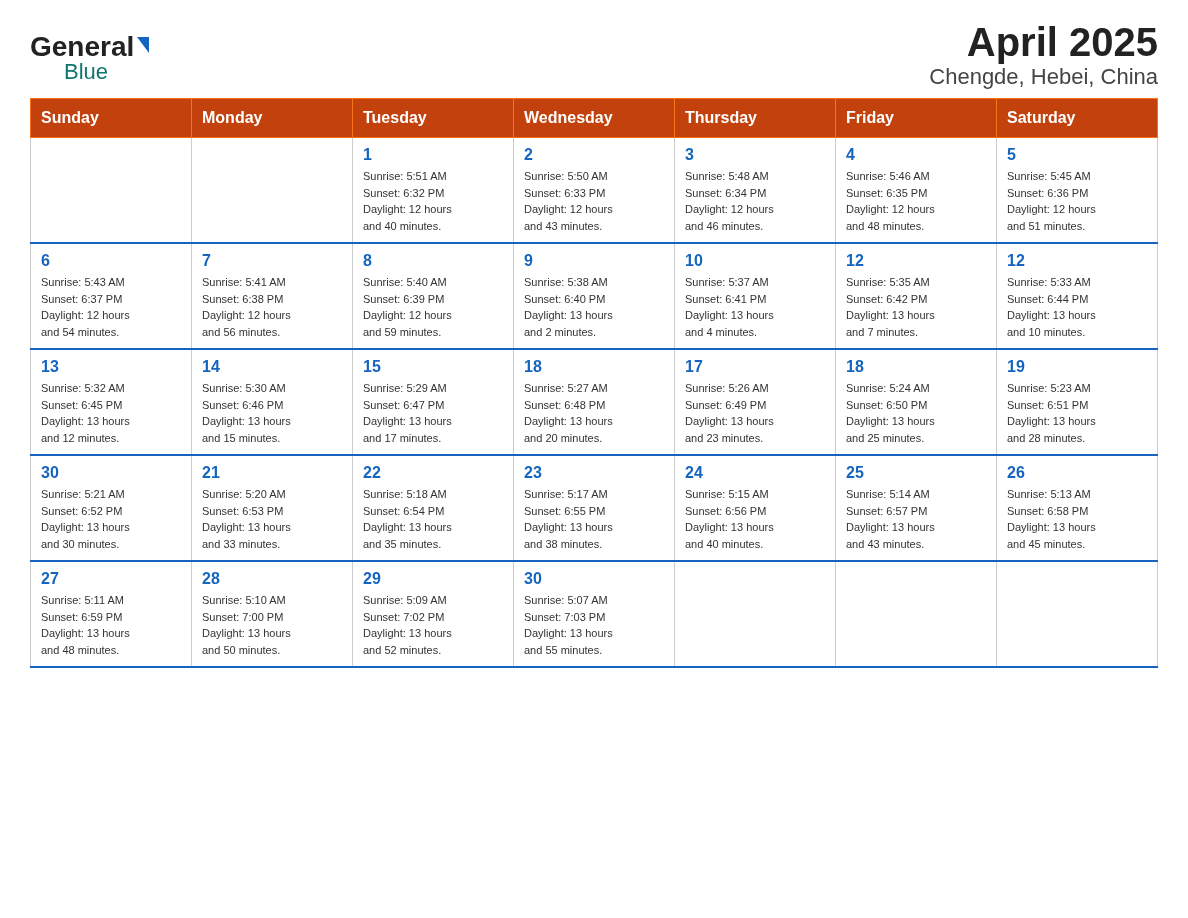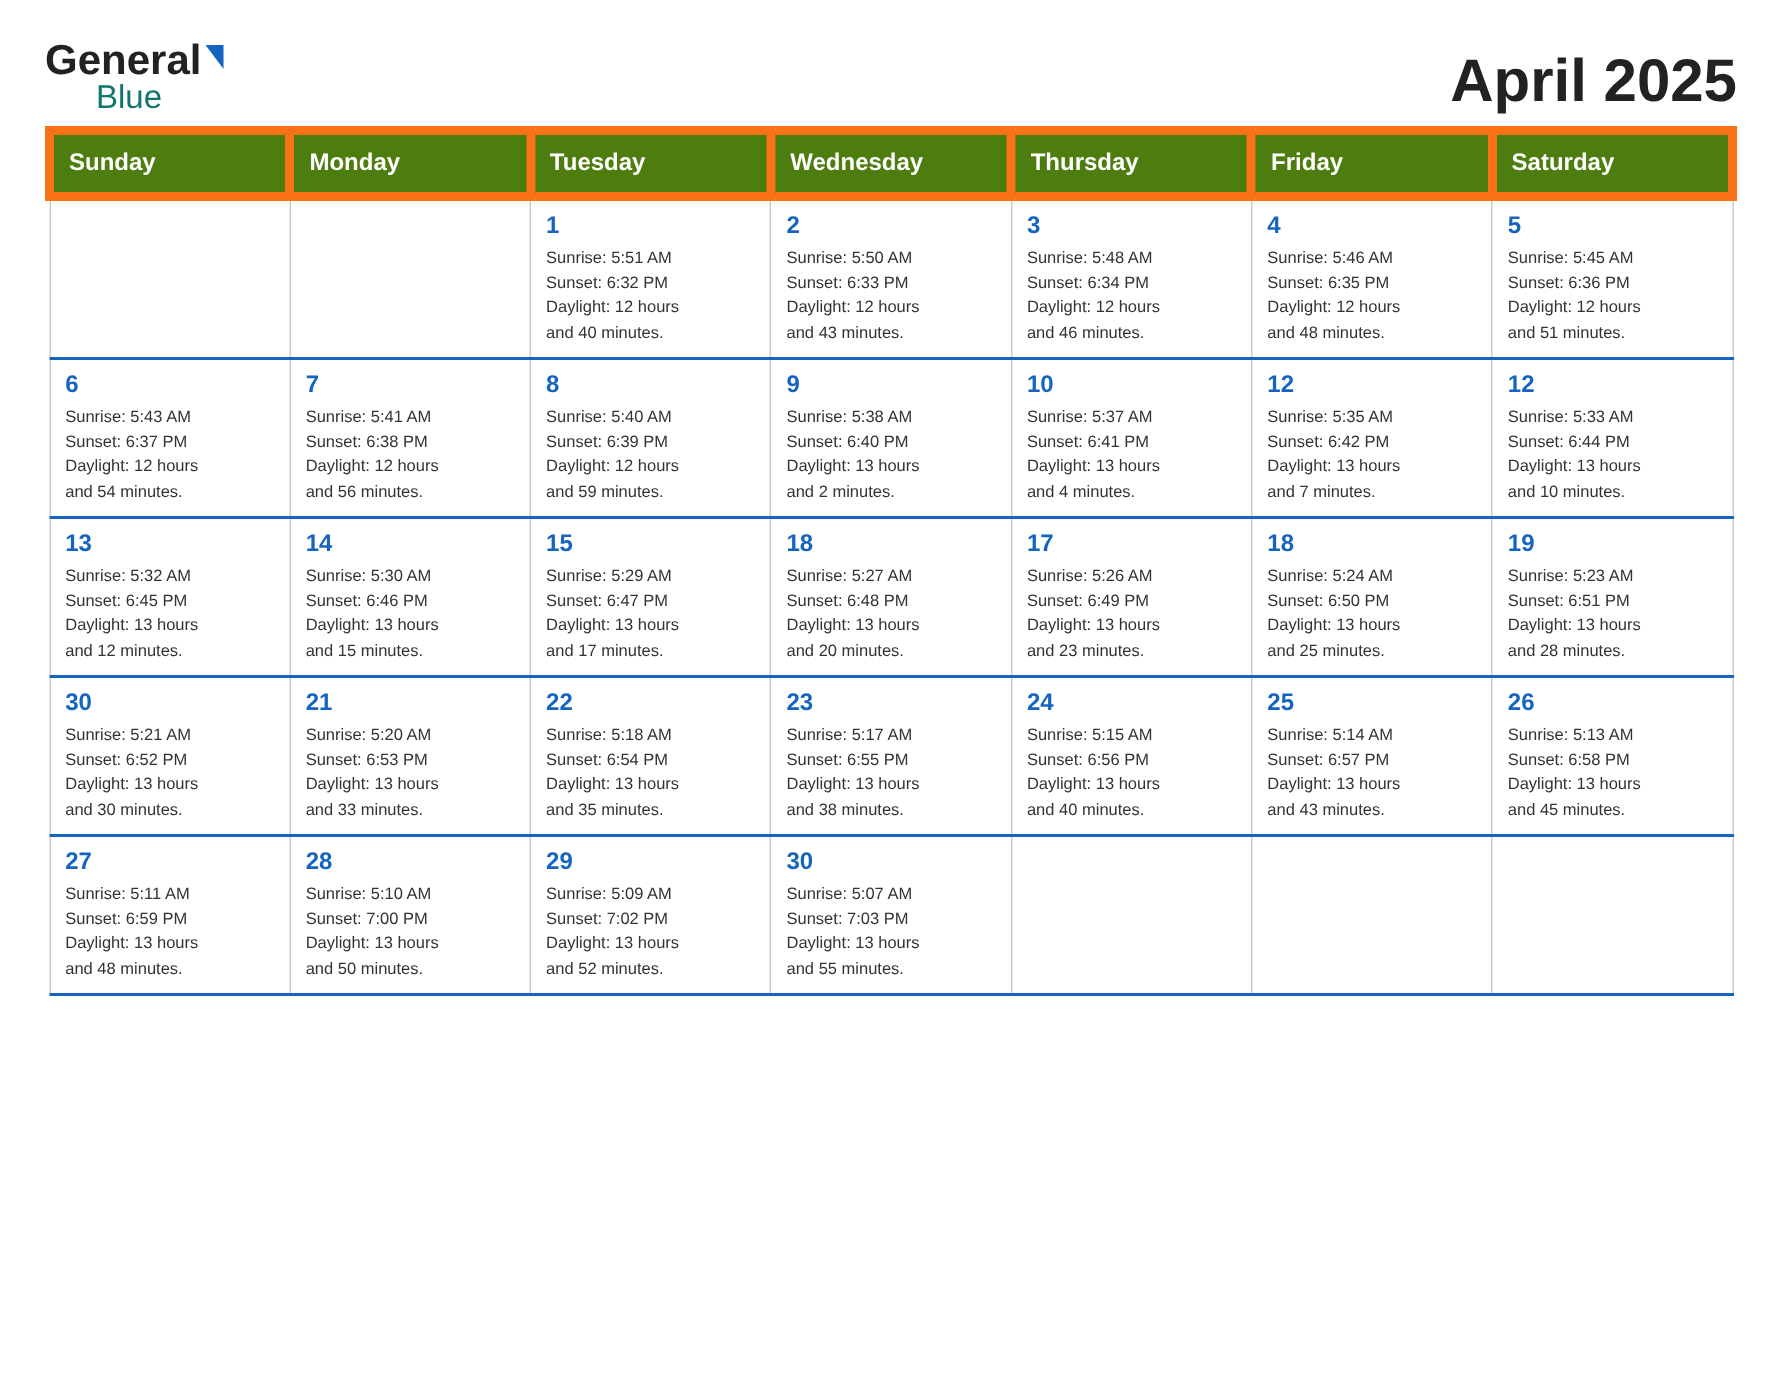--- a/index.html
+++ b/index.html
@@ -7,21 +7,21 @@
       font-family: Arial, Helvetica, sans-serif;
       background: #fff;
       color: #222;
       width: 1188px;
       min-height: 918px;
       padding: 20px 30px 30px 30px;
     }
     .header-row {
       display: flex;
       justify-content: space-between;
-      align-items: flex-end;
+      align-items: center;
       margin-bottom: 0;
     }
     .logo {
       display: flex;
       flex-direction: column;
       align-items: flex-start;
       margin-top: 6px;
     }
     .logo-text-general {
       font-size: 28px;
@@ -61,27 +61,27 @@
       font-size: 22px;
       font-weight: normal;
       color: #444;
     }
     .calendar {
       width: 100%;
       border-collapse: collapse;
       margin-top: 8px;
     }
     .calendar thead tr th {
-      background: #4d7c0f;
+      background: #c2410c;
       color: #fff;
       padding: 10px 10px;
       font-size: 16px;
       font-weight: bold;
       text-align: left;
-      border: 6px solid #f97316;
+      border: 1px solid #f97316;
     }
     .calendar tbody tr td {
       vertical-align: top;
       border: 1px solid #ccc;
       padding: 8px 10px;
       min-height: 100px;
       width: 14.28%;
       font-size: 13px;
       color: #333;
     }
@@ -110,20 +110,21 @@
 <div class="header-row">
   <div class="logo">
     <div style="display:flex;align-items:center;">
       <span class="logo-text-general">General</span>
       <span class="logo-triangle"></span>
     </div>
     <span class="logo-text-blue">Blue</span>
   </div>
   <div class="title-block">
     <h1>April 2025</h1>
+    <h2>Chengde, Hebei, China</h2>
   </div>
 </div>
 
 <table class="calendar">
   <thead>
     <tr>
     <th>Sunday</th>
         <th>Monday</th>
         <th>Tuesday</th>
         <th>Wednesday</th>

